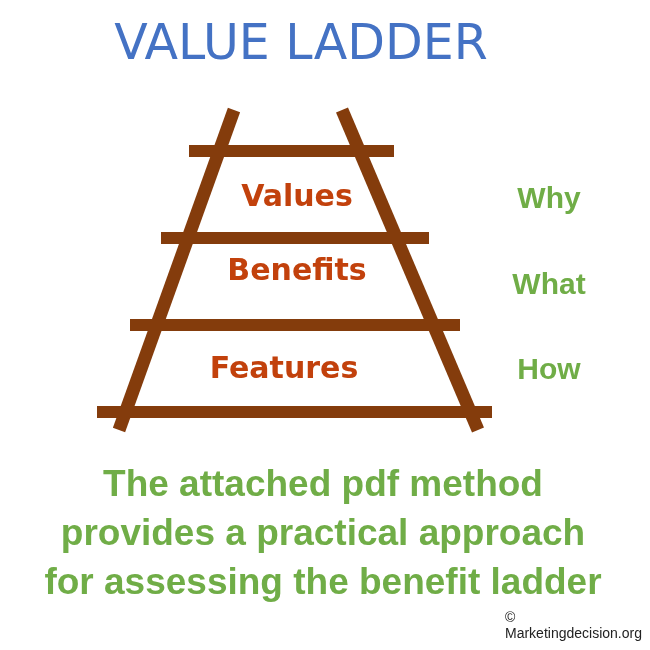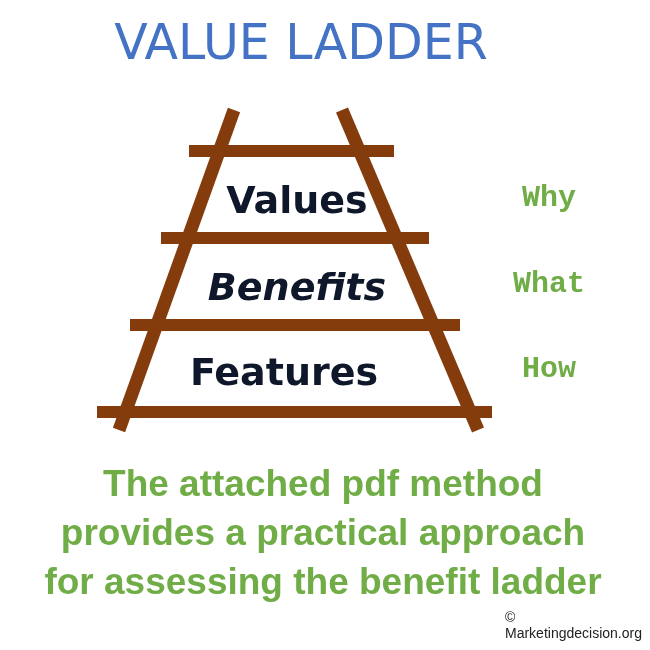--- a/index.html
+++ b/index.html
@@ -5,25 +5,25 @@
     html, body { margin: 0; padding: 0; background: #ffffff; }
     body { width: 650px; height: 650px; position: relative; overflow: hidden; font-family: "Liberation Sans", sans-serif; }
     .title {
       position: absolute; left: 0; top: 14px; width: 602px; text-align: center;
       font-family: "DejaVu Sans", sans-serif; font-size: 49px; color: #4472c4; letter-spacing: 0px;
       font-weight: normal;
     }
     svg.ladder { position: absolute; left: 0; top: 0; }
     .step-label {
       position: absolute; width: 300px; text-align: center;
-      font-family: "DejaVu Sans", sans-serif; font-weight: bold; font-size: 38px; color: #0f172a;
+      font-family: "DejaVu Sans", sans-serif; font-weight: bold; font-size: 30px; color: #c2410c;
     }
     .side-label {
       position: absolute; width: 120px; text-align: center;
-      font-family: Liberation Mono, monospace; font-weight: bold; font-size: 30px; color: #70ad47;
+      font-family: Liberation Sans, sans-serif; font-weight: bold; font-size: 30px; color: #70ad47;
     }
     .caption {
       position: absolute; left: 0; width: 646px; text-align: center;
       font-family: "Liberation Sans", sans-serif; font-weight: bold; font-size: 37px; color: #70ad47;
       line-height: 48px;
     }
     .copyright {
       position: absolute; left: 505px; top: 609px;
       font-family: Liberation Sans, sans-serif; font-size: 14px; color: #222222;
     }
@@ -40,21 +40,21 @@
   </g>
   <g fill="#843c0c">
     <rect x="189" y="145" width="205" height="12"></rect>
     <rect x="161" y="232" width="268" height="12"></rect>
     <rect x="130" y="319" width="330" height="12"></rect>
     <rect x="97" y="406" width="395" height="12"></rect>
   </g>
 </svg>
 
 <div class="step-label" style="left:147px; top:178px;">Values</div>
-<div class="step-label" style="left:147px; top:265px;font-style:italic;">Benefits</div>
+<div class="step-label" style="left:147px; top:252px;">Benefits</div>
 <div class="step-label" style="left:134px; top:350px;">Features</div>
 
 <div class="side-label" style="left:489px; top:181px;">Why</div>
 <div class="side-label" style="left:489px; top:267px;">What</div>
 <div class="side-label" style="left:489px; top:352px;">How</div>
 
 <div class="caption" style="top:460px;">The attached pdf method</div>
 <div class="caption" style="top:509px;">provides a practical approach</div>
 <div class="caption" style="top:558px;">for assessing the benefit ladder</div>
 

